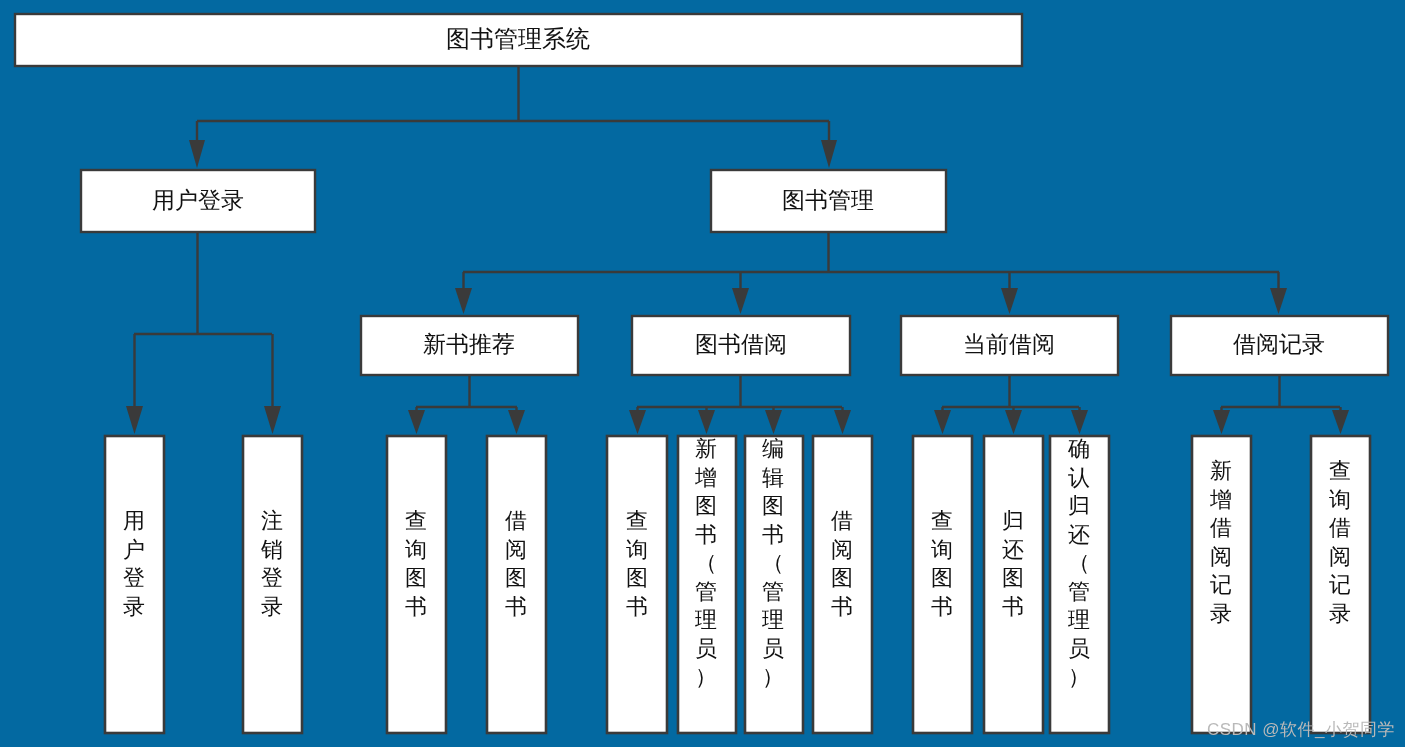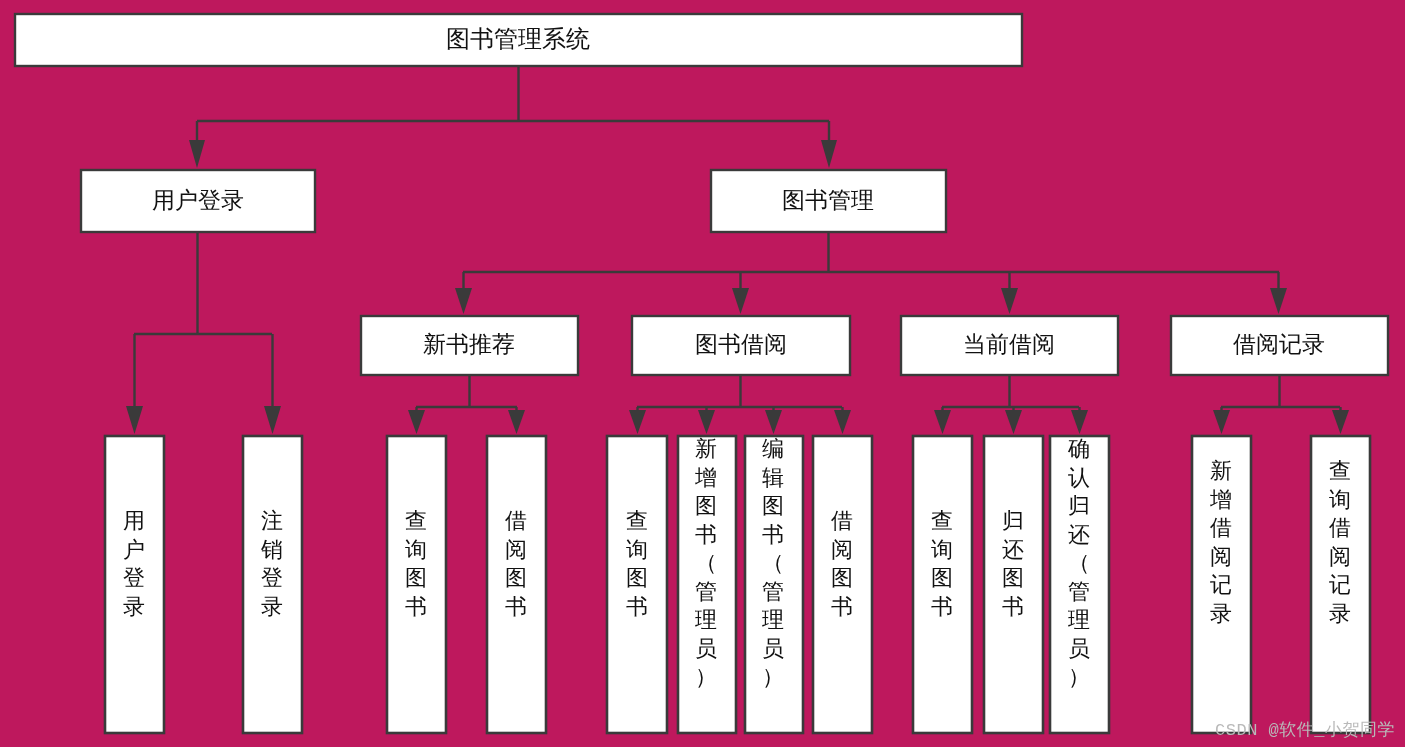--- a/index.html
+++ b/index.html
@@ -11,21 +11,21 @@
   body {
     font-family: "Liberation Sans", "DejaVu Sans", sans-serif;
     width: 1405px;
     height: 747px;
     overflow: hidden;
   }
   #diagram-root {
     position: relative;
     width: 1405px;
     height: 747px;
-    background: #be185d;
+    background: #0369a1;
   }
   svg.tree-canvas {
     position: absolute;
     top: 0;
     left: 0;
     width: 1405px;
     height: 747px;
     display: block;
   }
   .node-box {
@@ -61,21 +61,21 @@
     font-family: "Liberation Sans", "DejaVu Sans", sans-serif;
     font-size: 22px;
     text-anchor: middle;
   }
   .watermark {
     position: absolute;
     right: 10px;
     bottom: 6px;
     color: #b9b9b9;
     font-size: 17px;
-    font-family: Liberation Mono, monospace;
+    font-family: Liberation Sans, sans-serif;
     letter-spacing: 0.5px;
     white-space: nowrap;
     pointer-events: none;
     margin-left: 44px;
   }
 </style>
 </head>
 <body>
 
 <div id="diagram-root">

